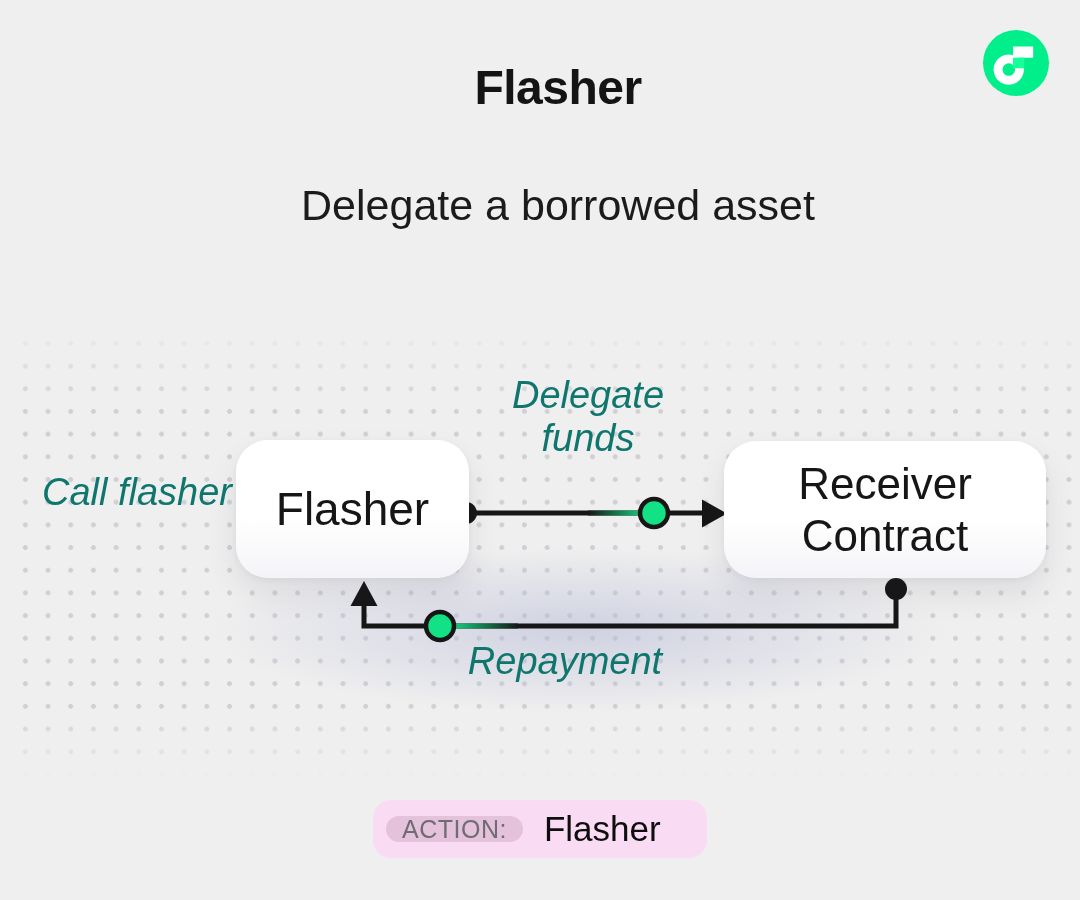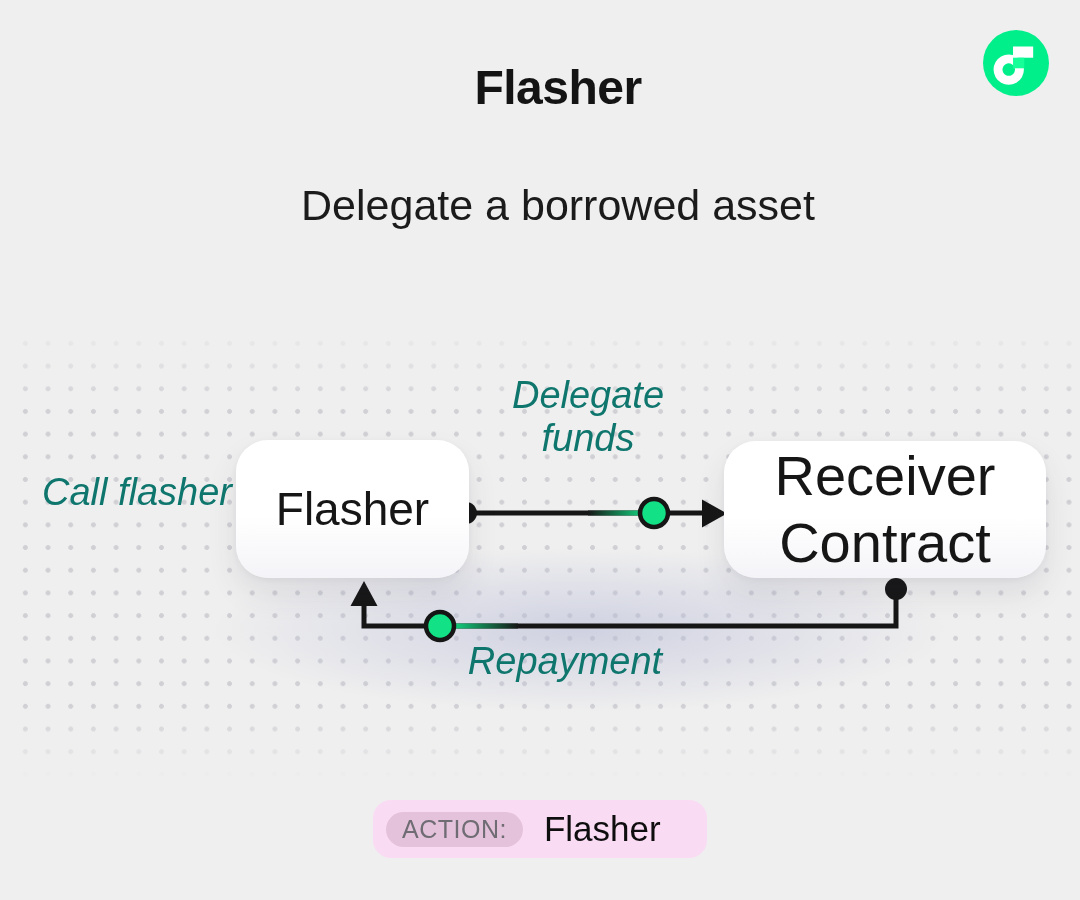--- a/index.html
+++ b/index.html
@@ -42,39 +42,39 @@
     pointer-events:none;
   }
   
   .node{
     position:absolute;display:flex;align-items:center;justify-content:center;
     background:linear-gradient(180deg,#ffffff 55%, #f4f4f8 100%);
     border-radius:32px;color:#161616;text-align:center;
     box-shadow:0 16px 30px rgba(55,55,85,.10), 0 2px 6px rgba(55,55,85,.05);
   }
   .node-flasher{left:236px;top:440px;width:233px;height:138px;font-size:46px;}
-  .node-receiver{left:724px;top:441px;width:322px;height:137px;font-size:56px;line-height:1.18;padding:0 10px;box-sizing:border-box;}
+  .node-receiver{left:724px;top:441px;width:322px;height:137px;font-size:44px;line-height:1.18;padding:0 10px;box-sizing:border-box;}
   
   .flow-label{
     position:absolute;text-align:center;font-style:italic;
     font-size:38px;line-height:1.13;color:#0f766e;
   }
   .label-call{left:38px;top:471px;width:198px;}
   .label-delegate{left:468px;top:374px;width:240px;}
   .label-repayment{left:400px;top:640px;width:330px;font-style:italic;}
   
   .connectors{position:absolute;left:0;top:0;width:1080px;height:900px;pointer-events:none;}
   
   .action-badge{
     position:absolute;left:373px;top:800px;width:334px;height:58px;
     background:var(--badge-bg);border-radius:18px;
     display:flex;align-items:center;box-sizing:border-box;padding-left:13px;
   }
   .action-chip{
-    height:35px;min-width:132px;border-radius:20px;background:var(--badge-chip);
+    height:26px;min-width:132px;border-radius:20px;background:var(--badge-chip);
     display:flex;align-items:center;justify-content:center;
     font-size:25px;letter-spacing:.5px;color:var(--badge-label);
     padding:0 16px;box-sizing:border-box;
   }
   .action-value{margin-left:21px;font-size:35px;color:#0e0e0e;}
 </style>
 </head>
 <body>
 
 <div class="canvas">

